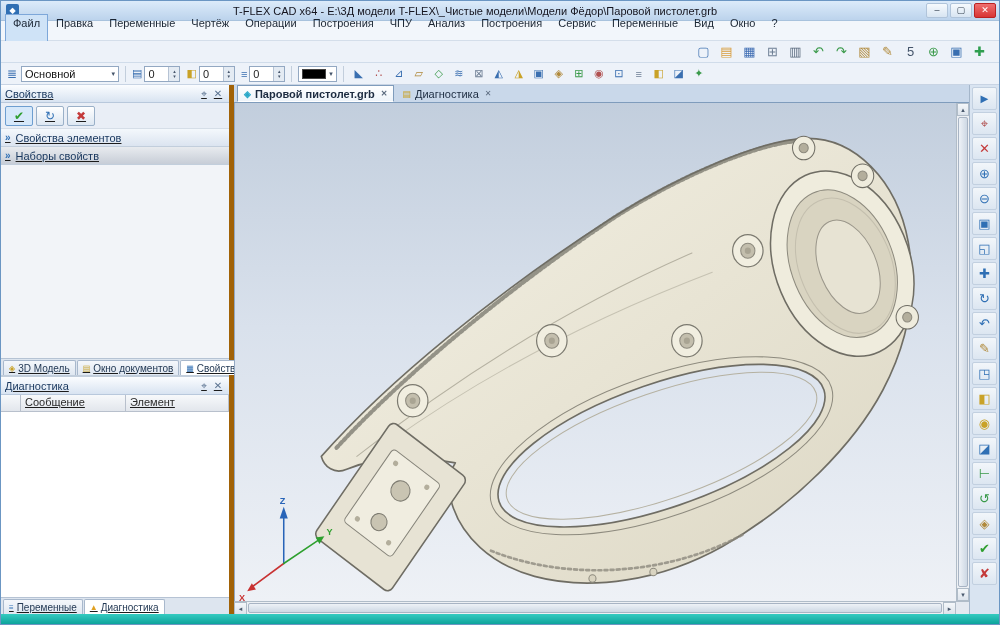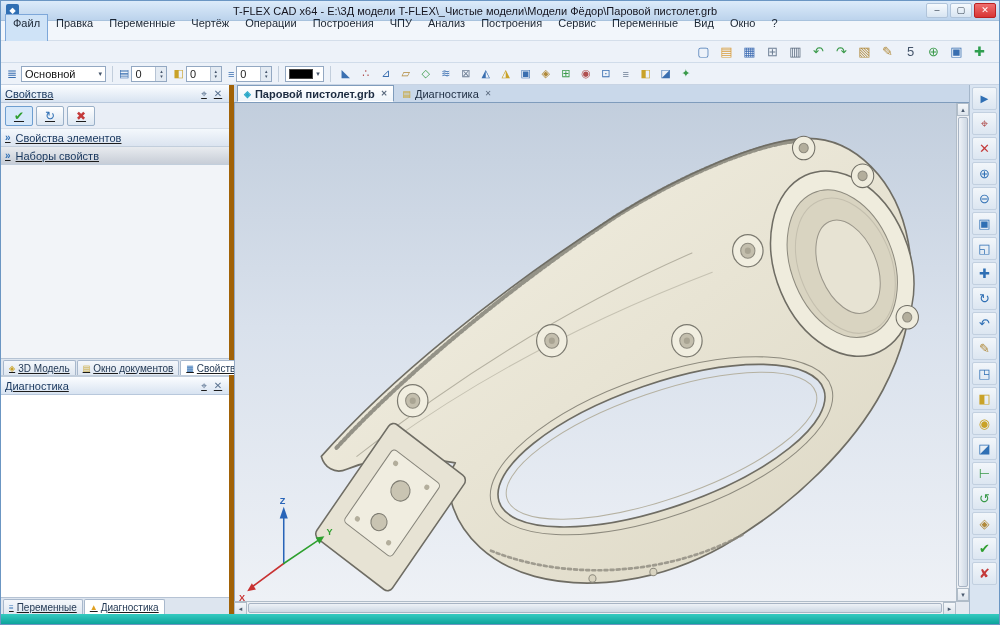--- a/index.html
+++ b/index.html
@@ -20,21 +20,21 @@
   .menu-item{padding:0 7px;height:34px;line-height:17px;border:1px solid transparent;color:#1a2533;text-align:center;}
   .menu-item.active{background:#cfe3f7;border-color:#7da7d9;}
 
   
   .toolbar-standard{height:22px;flex:0 0 22px;background:#edf2f9;border-bottom:1px solid #d0dcea;display:flex;align-items:center;justify-content:flex-end;padding:0 10px;gap:4px;}
   .tb-icon{width:19px;height:19px;display:flex;align-items:center;justify-content:center;font-size:13px;border:1px solid transparent;border-radius:2px;}
 
   
   .toolbar-view{height:22px;flex:0 0 22px;background:#edf2f9;border-bottom:1px solid #c8d4e4;display:flex;align-items:center;padding:0 6px;gap:4px;}
   .tv-static-icon{font-size:12px;}
-  .combo{width:85px;height:16px;background:#fff;border:1px solid #93a8c2;display:flex;align-items:center;padding:0 3px;gap:3px;}
+  .combo{width:98px;height:16px;background:#fff;border:1px solid #93a8c2;display:flex;align-items:center;padding:0 3px;gap:3px;}
   .combo-value{flex:1;font-size:11px;color:#111;}
   .combo-arrow{font-size:7px;color:#44546a;}
   .sep{width:1px;height:16px;background:#c2cedc;margin:0 2px;flex:0 0 1px;}
   .spinner-group{display:flex;align-items:center;gap:2px;}
   .sp-icon{font-size:11px;}
   .spin-box{width:36px;height:16px;background:#fff;border:1px solid #93a8c2;display:flex;align-items:stretch;}
   .spin-value{flex:1;padding-left:3px;line-height:14px;}
   .spin-arrows{width:11px;display:flex;flex-direction:column;align-items:center;justify-content:center;font-size:5px;line-height:5px;color:#44546a;background:#e4ebf3;border-left:1px solid #b6c3d4;}
   .swatch-box{display:flex;align-items:center;border:1px solid #93a8c2;background:#fff;height:16px;padding:2px 3px;gap:3px;}
   .swatch{width:24px;height:10px;border:1px solid #444;}
@@ -304,20 +304,25 @@
             </div>
           </div>
       </div>
 
       <div class="diag-block">
         <div class="panel-header">
           <span class="panel-title">Диагностика</span>
           <span class="panel-glyph">⌖</span>
           <span class="panel-glyph">✕</span>
         </div>
+        <div class="diag-thead">
+          <div class="th th-empty"></div>
+          <div class="th th-message">Сообщение</div>
+          <div class="th th-element">Элемент</div>
+        </div>
         <div class="diag-body"></div>
         <div class="mini-tabs">
 
             <div class="mini-tab">
               <span class="mini-tab-icon" style="color: rgb(47, 111, 180);">≡</span>
               <span>Переменные</span>
             </div>
 
             <div class="mini-tab active">
               <span class="mini-tab-icon" style="color: rgb(224, 160, 32);">▲</span>

